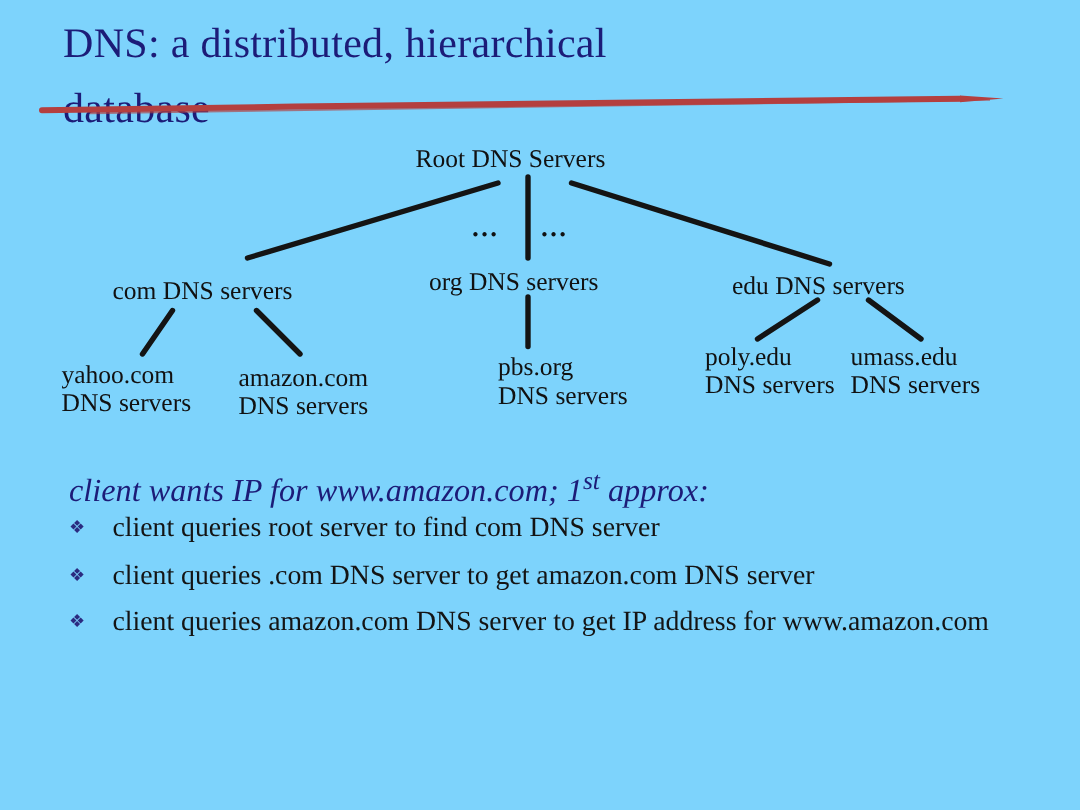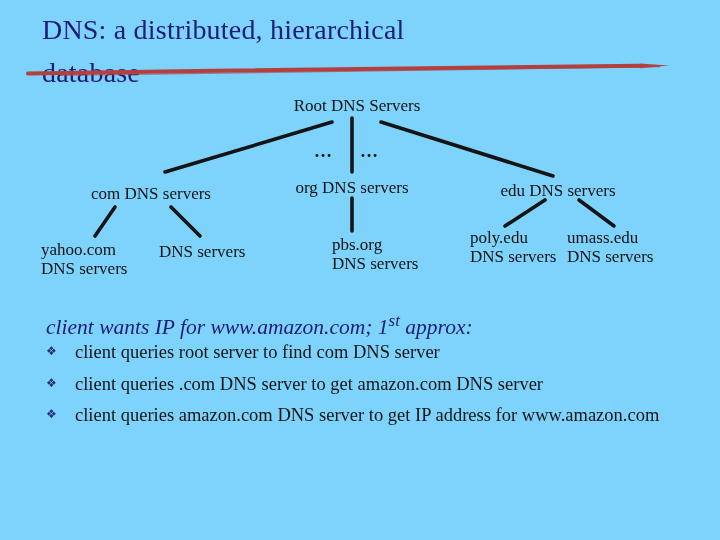--- a/index.html
+++ b/index.html
@@ -8,21 +8,21 @@
     font-family:Liberation Serif, serif;overflow:hidden;
   }
   .title{
     position:absolute;left:42px;top:8px;width:620px;
     font-size:28px;line-height:43px;color:#1c1c78;letter-spacing:0.2px;
   }
   svg.overlay{position:absolute;left:0;top:0;width:720px;height:540px;pointer-events:none;}
   .tlabel{position:absolute;font-size:17px;color:#111;white-space:nowrap;}
   .tlabel .l2{display:block;}
   .two-line{line-height:18.5px;}
-  .center{text-align:center;}
+  .center{text-align:left;}
   .dots{position:absolute;top:141px;font-size:18px;font-weight:bold;letter-spacing:2px;color:#111;}
   .approx{
     position:absolute;left:46px;top:311px;
     font-style:italic;font-size:21.5px;color:#1c1c78;white-space:nowrap;
   }
   .approx sup{font-size:17px;font-style:italic;}
   .bullets{position:absolute;left:46px;top:340px;width:650px;}
   .bullet{display:flex;margin-bottom:6px;}
   .marker{flex:none;width:29px;font-size:12px;color:#2b2b80;padding-top:4px;}
   .btext{font-size:18.5px;line-height:25.5px;color:#141414;}
@@ -70,20 +70,21 @@
 
   <div class="tlabel center" style="left:75px;top:184px;width:152px;">com DNS servers</div>
   <div class="tlabel center" style="left:286px;top:178px;width:132px;">org DNS servers</div>
   <div class="tlabel center" style="left:488px;top:181px;width:140px;">edu DNS servers</div>
 
   <div class="tlabel two-line" style="left:41px;top:241px;">
     <span>yahoo.com</span>
     <span class="l2">DNS servers</span>
   </div>
   <div class="tlabel two-line" style="left:159px;top:243px;">
+    <span>amazon.com</span>
     <span class="l2">DNS servers</span>
   </div>
   <div class="tlabel two-line" style="left:313px;top:236px;margin-left:19px;">
     <span>pbs.org</span>
     <span class="l2">DNS servers</span>
   </div>
   <div class="tlabel two-line" style="left:470px;top:229px;">
     <span>poly.edu</span>
     <span class="l2">DNS servers</span>
   </div>

